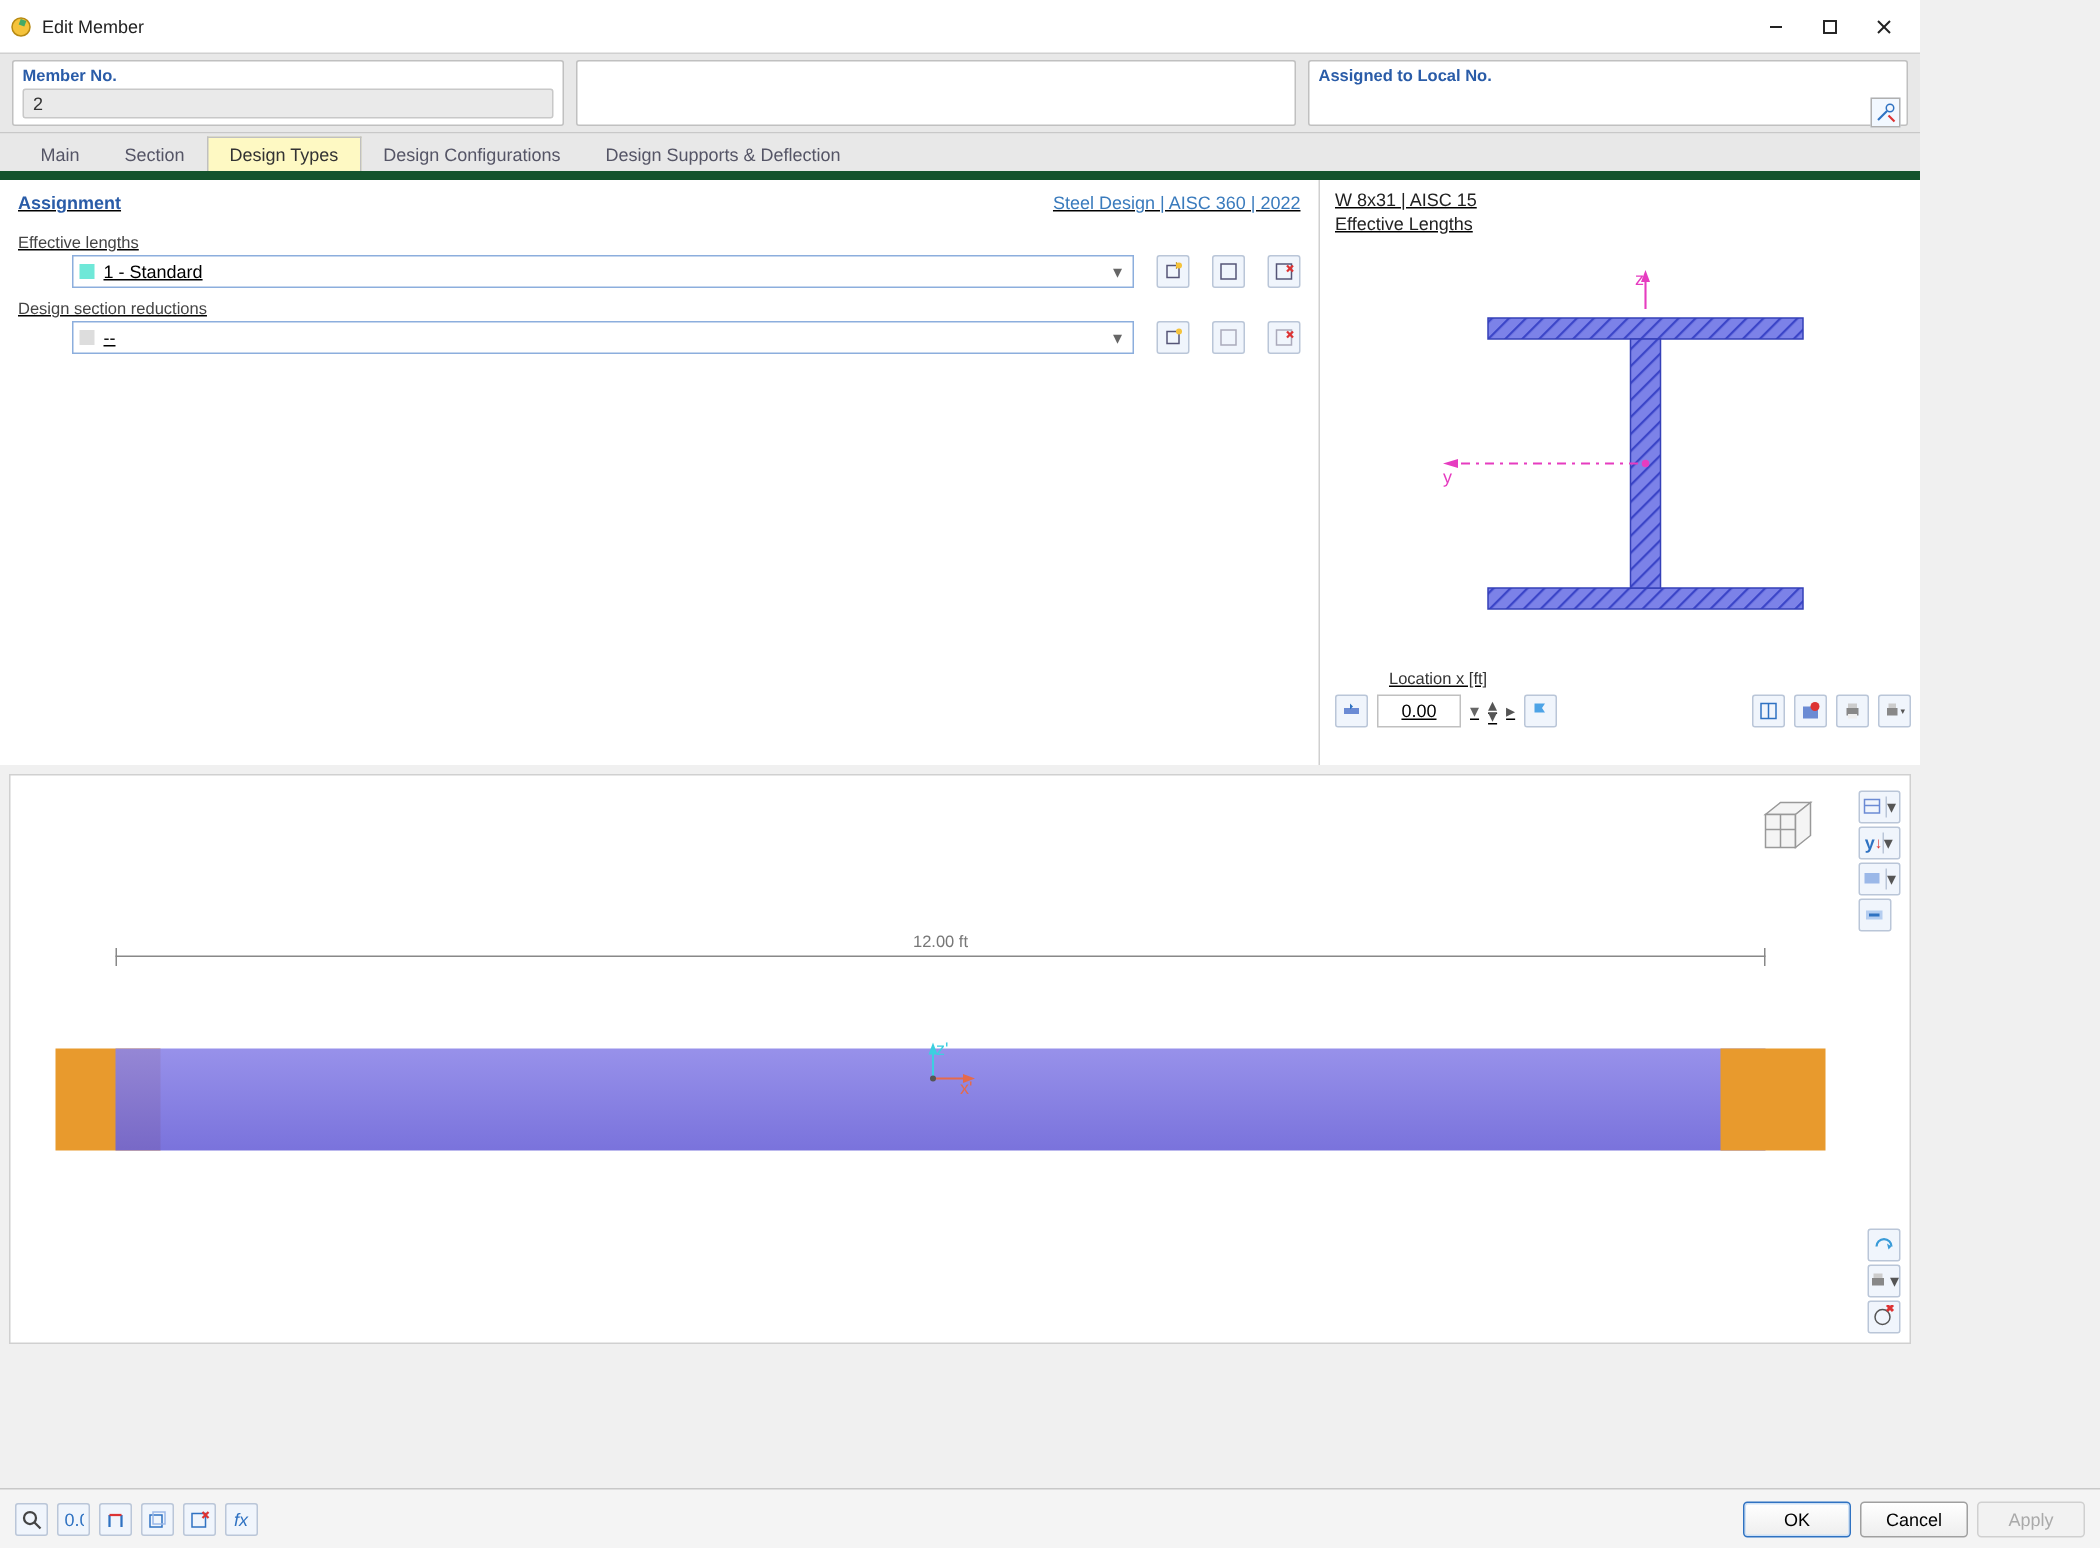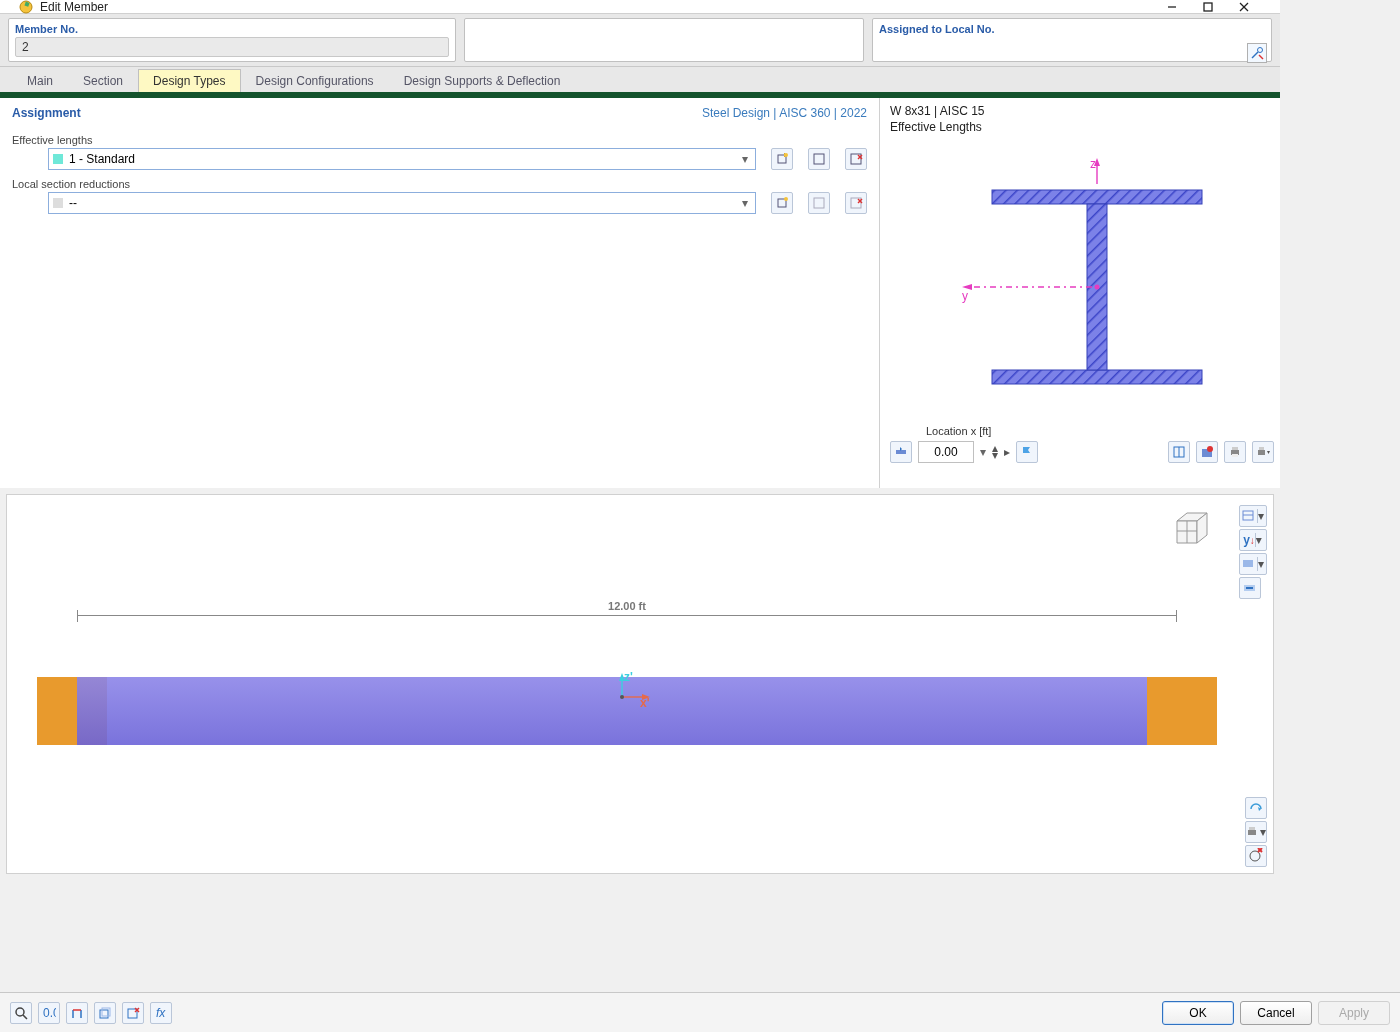--- a/index.html
+++ b/index.html
@@ -1,40 +1,40 @@
 <!DOCTYPE html>
 <html><head>
 <meta charset="utf-8">
 <style>
 * { box-sizing: border-box; margin: 0; padding: 0; font-family: "Segoe UI", Tahoma, sans-serif; font-size: 12px; }
 body { background: #f0f0f0; width: 1280px; height: 944px; overflow: hidden; }
 
 
-.titlebar { height: 14px; background: #fff; border-bottom: 1px solid #d0d0d0; display: flex; align-items: center; padding: 0 18px; }
+.titlebar { height: 36px; background: #fff; border-bottom: 1px solid #d0d0d0; display: flex; align-items: center; padding: 0 6px; }
 .titlebar .icon { width: 16px; height: 16px; margin-right: 6px; }
 .titlebar .title { flex: 1; font-size: 12px; color: #222; }
 .titlebar .winbtn { width: 36px; height: 24px; display: flex; align-items: center; justify-content: center; cursor: pointer; }
 
 
 .infostrip { display: flex; gap: 8px; padding: 4px 8px; background: #e8e8e8; border-bottom:1px solid #c8c8c8;}
 .panel { background: #fff; border: 1px solid #c0c0c0; border-radius: 2px; padding: 4px 6px; }
 .panel-lbl { color: #2a5ca8; font-weight: 600; font-size: 11px; margin-bottom: 2px; }
 .panel-input { background: #eaeaea; border: 1px solid #c8c8c8; border-radius: 2px; height: 20px; padding: 0 6px; display:flex; align-items:center; color:#333; }
-#panel-member { width: 448px; }
+#panel-member { width: 368px; }
 #panel-mid    { flex:1; }
 #panel-line   { width: 400px; position:relative; }
 #panel-line .pickbtn { position:absolute; right:4px; top:24px; width:20px; height:20px; border:1px solid #b0b0b0; background:#f2f8ff; display:flex;align-items:center;justify-content:center; cursor:pointer;}
 
 
 .tabs { display:flex; background:#e8e8e8; border-bottom:6px solid #14532d; padding-left:12px; padding-top:2px;}
 .tab { padding:4px 14px; color:#556; cursor:pointer; border:1px solid transparent; border-bottom:none; }
 .tab.active { background:#fef9c3; border-color:#c0c0c0; color:#333; font-weight:500;}
 
 
-.content-row { display:flex; height: 390px; }
+.content-row { display:flex; height: 390px; text-decoration: underline; }
 
 
 .left-pane { flex:1; background:#fff; padding:8px 12px; display:flex; flex-direction:column; border-right:1px solid #d0d0d0; }
 .assignment-head { display:flex; justify-content:space-between; align-items:center; margin-bottom:6px;}
 .assignment-head .h { color:#2a5ca8; font-weight:600; font-size:12px; }
 .assignment-head .r { color:#3a7bbd; font-size:12px; cursor:pointer;}
 .field-lbl { color:#444; font-size:11px; margin-top:8px; margin-bottom:2px;}
 .combo-row { display:flex; align-items:center; gap:15px;margin-left:36px;}
 .combo { flex:1; height:22px; border:1px solid #8caedd; background:#fff; display:flex; align-items:center; padding:0 4px; position:relative;}
 .combo .swatch { width:10px; height:10px; background:#6fe8d8; margin-right:6px; display:inline-block;}
@@ -49,21 +49,21 @@
 .rp-bottom { display:flex; align-items:center; gap:6px; margin-top:4px;}
 .rp-bottom .spacer {flex:1;}
 .numbox { width:56px; height:22px; border:1px solid #c0c0c0; background:#fff; display:flex;align-items:center;justify-content:center;}
 
 
 .preview3d { background:#fff; border:1px solid #d0d0d0; margin:6px; height:380px; position:relative; overflow:hidden;}
 .view-cube { position:absolute; top:12px; right:60px; }
 .side-tools { position:absolute; right:6px; top:10px; display:flex; flex-direction:column; gap:2px;}
 .side-tools .iconbtn.split { width:28px; display:flex;}
 .side-tools .iconbtn.split .dd { width:8px; border-left:1px solid #bac6d8; }
-.beam-stage { position:absolute; left:30px; right:56px; top:120px; height:160px;font-weight:bold;}
+.beam-stage { position:absolute; left:30px; right:56px; top:120px; height:160px;}
 .dim-line { position:absolute; left:40px; right:40px; top:0; border-top:1px solid #888;}
 .dim-tick { position:absolute; width:0; height:12px; border-left:1px solid #888; top:-6px;}
 .dim-label { position:absolute; top:-16px; left:50%; transform:translateX(-50%); background:#fff; padding:0 4px; color:#777; font-size:11px;}
 .beam-body { position:absolute; left:40px; right:40px; top:62px; height:68px; background:linear-gradient(#8c85e8,#6b63d8); opacity:.90;}
 .beam-end { position:absolute; width:70px; height:68px; top:62px; background:#e89a2d; }
 .beam-end.left { left:0;}
 .beam-end.right { right:0;}
 .axis-marker { position:absolute; left:50%; top:56px; transform:translateX(-50%);}
 .bottom-tools { position:absolute; right:6px; bottom:6px; display:flex; flex-direction:column; gap:2px;}
 
@@ -162,21 +162,21 @@
         </div>
       <div class="iconbtn">
           <svg width="14" height="14">
             <rect x="2" y="2" width="10" height="10" fill="none" stroke="#557"></rect>
             <line x1="9" y1="3" x2="13" y2="7" stroke="#d33" stroke-width="1.5"></line>
             <line x1="13" y1="3" x2="9" y2="7" stroke="#d33" stroke-width="1.5"></line>
           </svg>
         </div>
     </div>
 
-    <div class="field-lbl">Local section reductions</div>
+    <div class="field-lbl">Design section reductions</div>
     <div class="combo-row">
       <div class="combo second">
         <span class="swatch"></span>
         <span>--</span>
         <span class="dd">▾</span>
       </div>
       <div class="iconbtn">
           <svg width="14" height="14">
             <rect x="3" y="3" width="8" height="8" fill="none" stroke="#557"></rect>
             <circle cx="11" cy="3" r="2" fill="#f5c33b"></circle>

